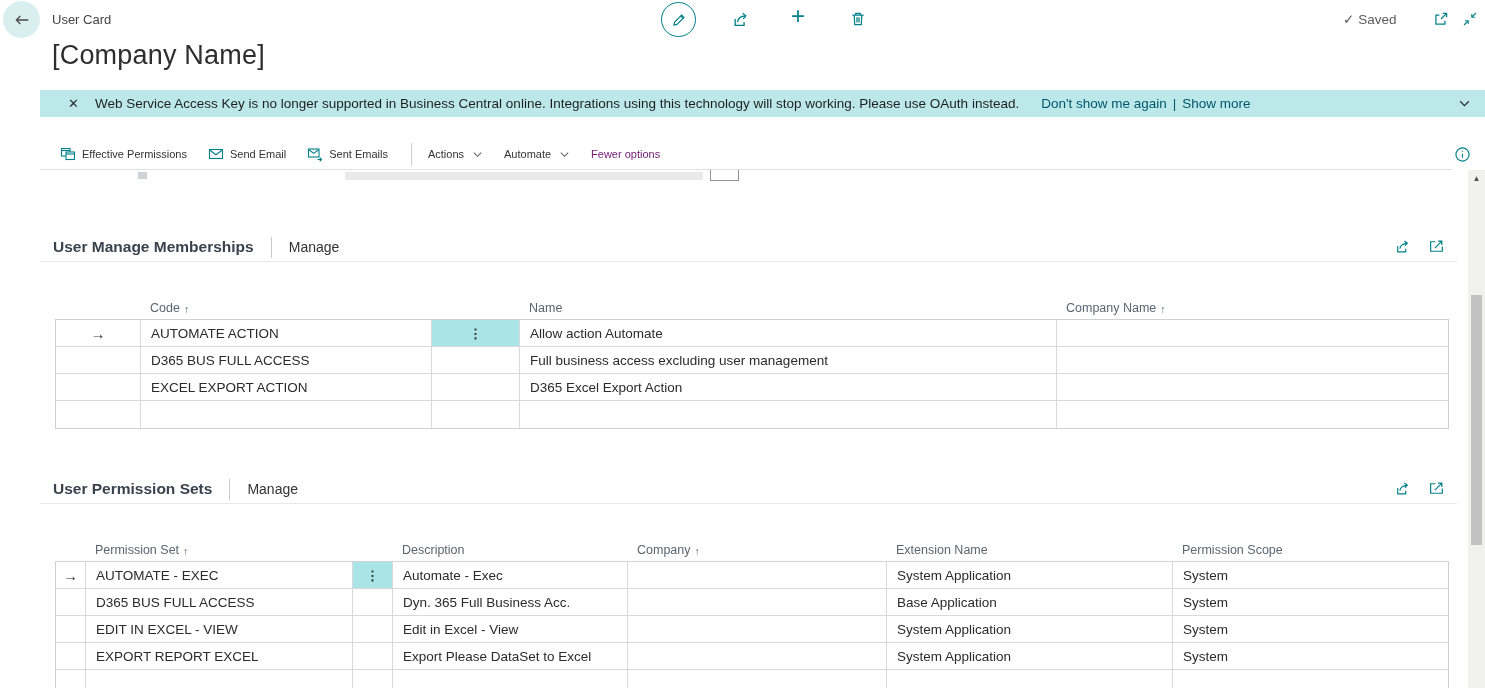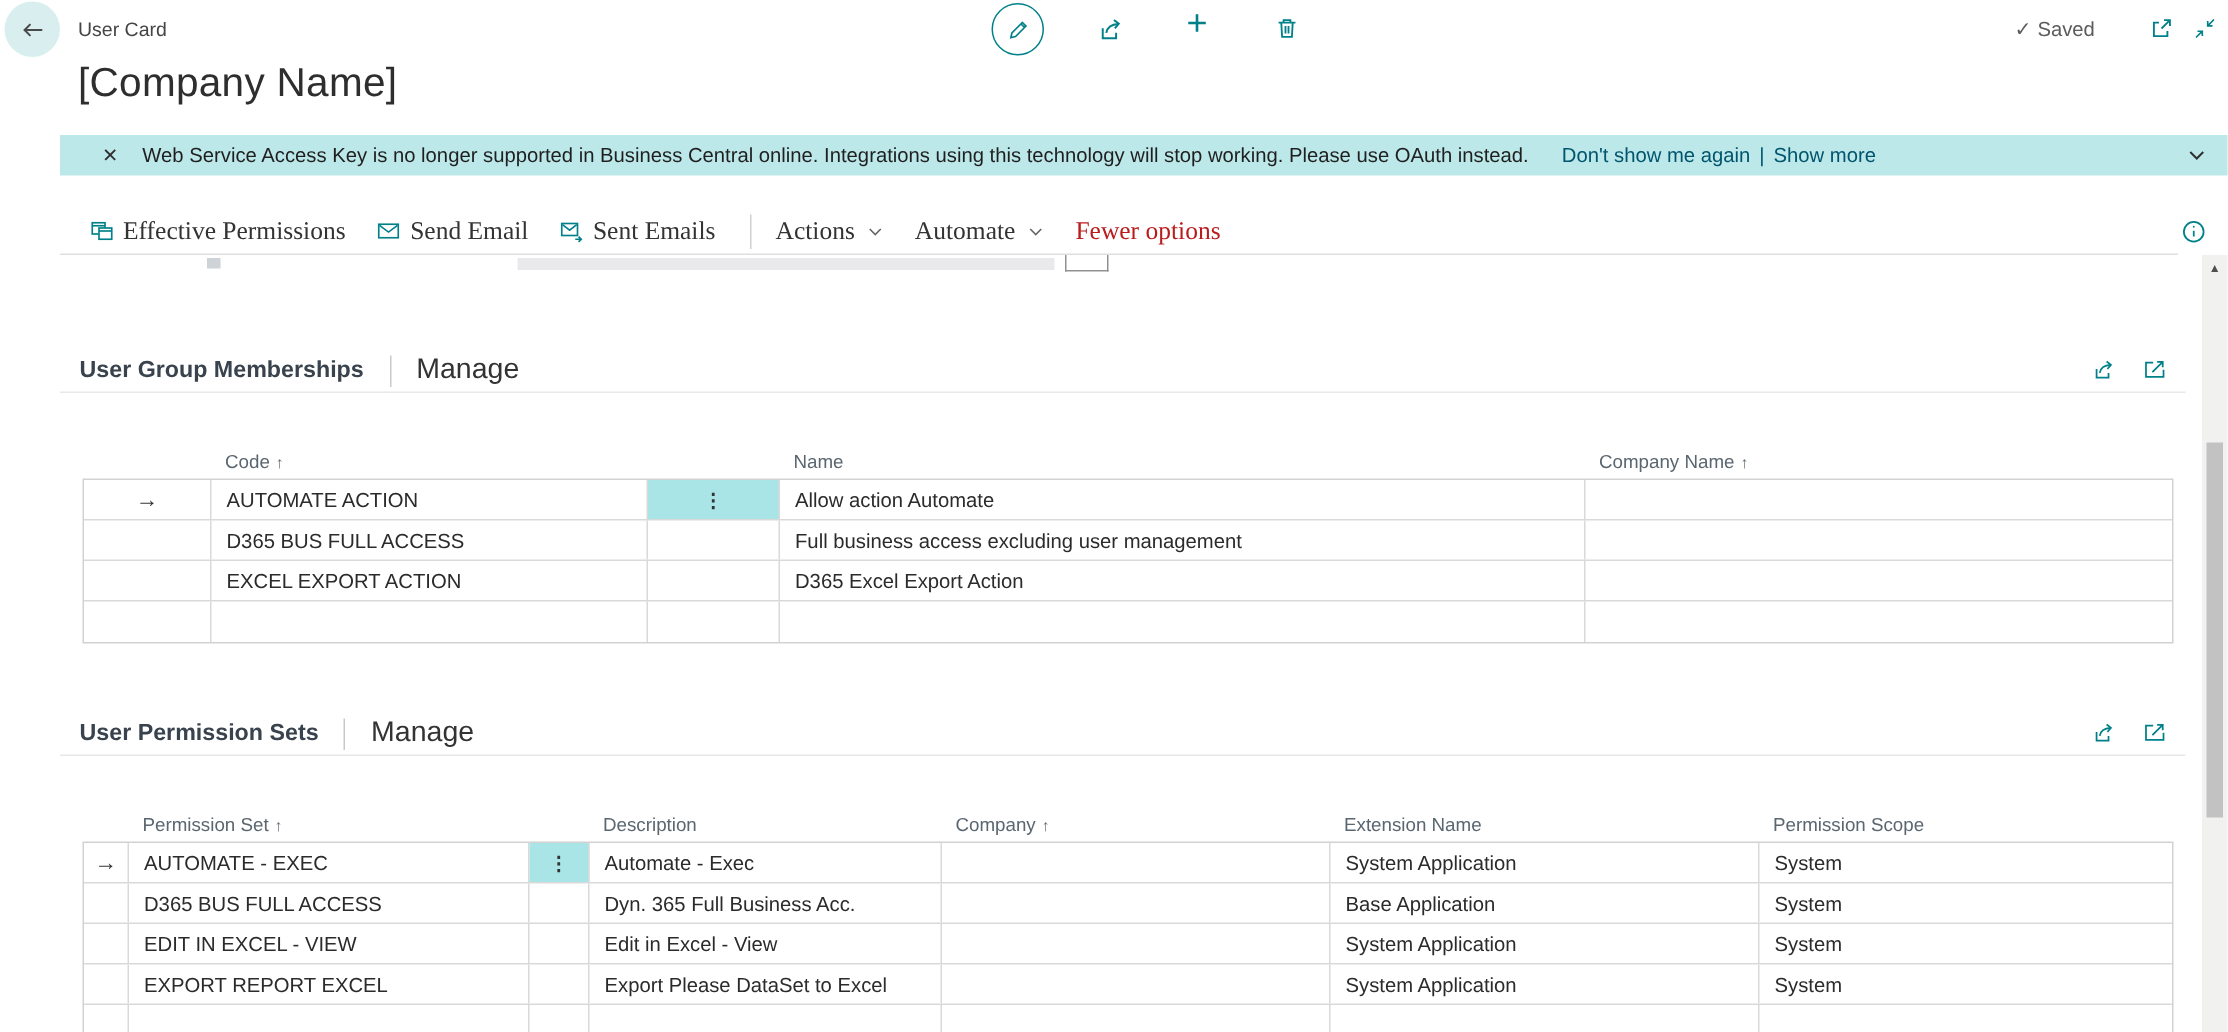--- a/index.html
+++ b/index.html
@@ -24,38 +24,38 @@
   
   .banner { left:40px; top:90px; width:1445px; height:27px; background:#bce8ea;
     display:flex; align-items:center; font-size:13.5px; }
   .banner-close { margin-left:28px; font-size:13px; color:#2e2e2e; cursor:pointer; }
   .banner-msg { margin-left:16px; color:#1f1f1f;text-align:right; }
   .banner-links { margin-left:22px; color:#00556d; cursor:pointer; white-space:nowrap; }
   .banner-sep { margin:0 6px; color:#00556d; }
   .banner-chev { position:absolute; right:14px; top:7px; cursor:pointer; }
 
   
-  .action-bar { left:60px; top:139px; height:30px; display:flex; align-items:center; font-size:17px; color:#333;font-family:Liberation Serif, serif; }
+  .action-bar { left:60px; top:139px; height:30px; display:flex; align-items:center; font-size:11px; color:#333; }
   .ab-item { display:flex; align-items:center; gap:6px; margin-right:21px; cursor:pointer; white-space:nowrap; }
   .ab-divider { width:1px; height:23px; background:#cfcfcf; margin:0 16px 0 2px; }
   .ab-chev { margin-left:2px; }
-  .fewer { color:#b91c1c; }
+  .fewer { color:#701a75; }
   .bar-border { left:40px; top:169px; width:1412px; height:1px; background:#dfdfdf; }
   .info-btn { right:14px; top:146px; cursor:pointer; }
 
   
   .frag { left:138px; top:172px; width:9px; height:7px; background:#cdd3d6; }
   .clipped-input { left:345px; top:172px; width:358px; height:8px; background:#e9e9ec; }
   .clipped-checkbox { left:710px; top:170px; width:29px; height:11px; background:#fff; border:1px solid #919191; border-top:none; }
 
   
   .section-head { left:53px; height:24px; display:flex; align-items:center; }
   .section-title { font-size:15.5px; font-weight:700; color:#39434e; }
   .sh-divider { width:1px; height:21px; background:#c9c9c9; margin:0 17px; }
-  .manage { font-size:19px; color:#333; cursor:pointer; }
+  .manage { font-size:14px; color:#333; cursor:pointer; }
   .section-icons { display:flex; gap:17px; }
   .section-line { left:40px; width:1417px; height:1px; background:#e8e8e8; }
 
   
   .grid-head, .grid-row { display:grid; }
   .t1 { grid-template-columns:85px 291px 88px 537px 1fr; }
   .t2 { grid-template-columns:30px 267px 40px 235px 259px 286px 1fr; }
   .tbl { left:55px; width:1394px; border:1px solid #d2d2d2; background:#fff; }
   .grid-row { height:27px; border-bottom:1px solid #d9d9d9; }
   .grid-row:last-child { border-bottom:none; }
@@ -210,21 +210,21 @@
     </svg>
   </span>
 </div>
 <div class="abs bar-border"></div>
 
 <div class="abs frag"></div>
 <div class="abs clipped-input"></div>
 <div class="abs clipped-checkbox"></div>
 
 <div class="abs section-head" style="top:235px;">
-  <span class="section-title">User Group Memberships</span>
+  <span class="section-title">User Manage Memberships</span>
   <span class="sh-divider"></span>
   <span class="manage">Manage</span>
 </div>
 <div class="abs section-icons teal" style="left:1394px;top:238px;">
   <span>
     <svg width="17" height="17" viewBox="0 0 16 16" fill="none" stroke="currentColor" stroke-width="1.1">
       <path d="M3.5 7.5v5.5h7.5V10"></path>
         <path d="M5.5 10C6 6.8 8.5 5.2 12.3 5"></path>
         <path d="M9.8 2.8l2.7 2.1-2.2 2.6"></path>
     </svg>

